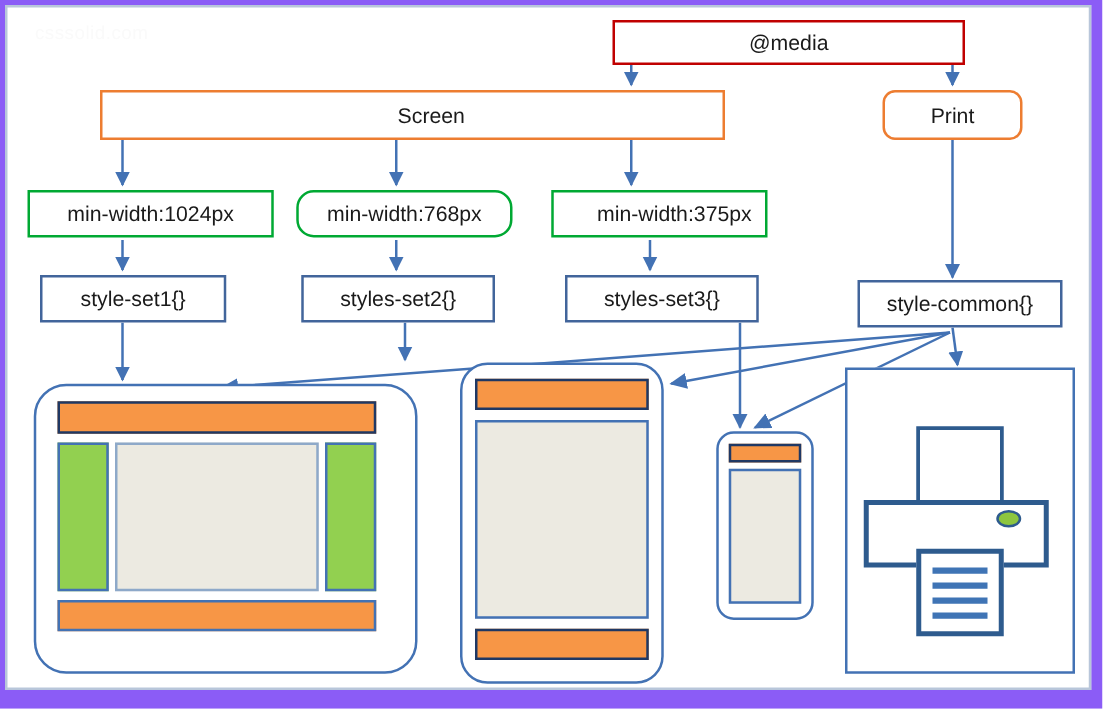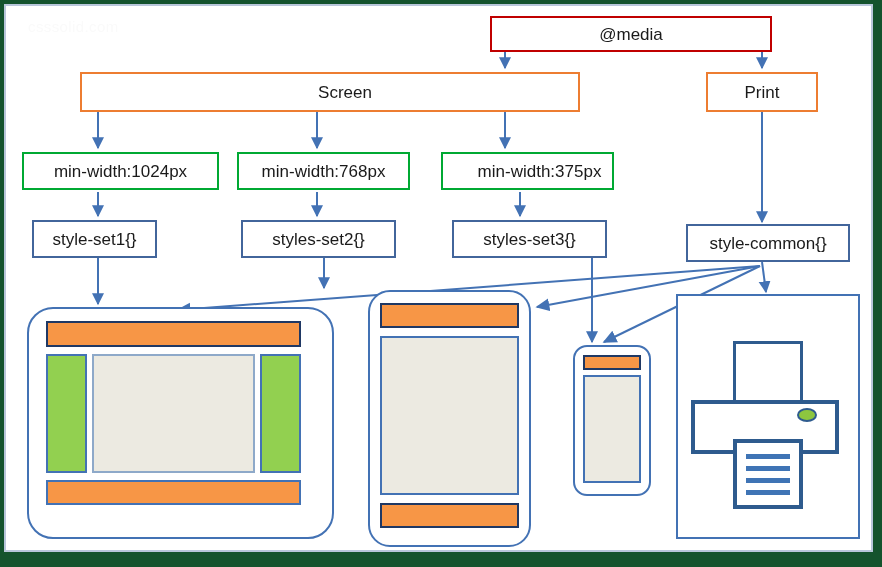--- a/index.html
+++ b/index.html
@@ -8,21 +8,21 @@
     padding: 0;
     background: #ffffff;
   }
   body {
     font-family: "Liberation Sans", sans-serif;
   }
   #canvas {
     position: relative;
     width: 882px;
     height: 567px;
-    background: #14532d;
+    background: #8b5cf6;
     overflow: hidden;
   }
   
   #outer-frame {
     position: absolute;
     left: 4px;
     top: 4px;
     width: 869px;
     height: 548px;
     border: 2px solid #b8c6da;
@@ -262,37 +262,37 @@
   </svg>
 
   <div class="node red" style="left:490px; top:16px; width:282px; height:36px;">
     <span>@media</span>
   </div>
 
   <div class="node orange" style="left:80px; top:72px; width:500px; height:40px;padding-left:30px;">
     <span>Screen</span>
   </div>
 
-  <div class="node orange" style="left:706px; top:72px; width:112px; height:40px;">
+  <div class="node orange" style="left:706px; top:72px; width:112px; height:40px;border-radius:10px;">
     <span>Print</span>
   </div>
 
   <div class="node green" style="left:22px; top:152px; width:197px; height:38px;">
     <span>min-width:1024px</span>
   </div>
 
-  <div class="node green" style="left:237px; top:152px; width:173px; height:38px;">
+  <div class="node green" style="left:237px; top:152px; width:173px; height:38px;border-radius:14px;">
     <span>min-width:768px</span>
   </div>
 
   <div class="node green" style="left:441px; top:152px; width:173px; height:38px;padding-left:24px;">
     <span>min-width:375px</span>
   </div>
 
-  <div class="node blue" style="left:32px; top:220px; width:125px; height:38px;">
+  <div class="node blue" style="left:32px; top:220px; width:149px; height:38px;">
     <span>style-set1{}</span>
   </div>
 
   <div class="node blue" style="left:241px; top:220px; width:155px; height:38px;align-items:center;">
     <span>styles-set2{}</span>
   </div>
 
   <div class="node blue" style="left:452px; top:220px; width:155px; height:38px;">
     <span>styles-set3{}</span>
   </div>

